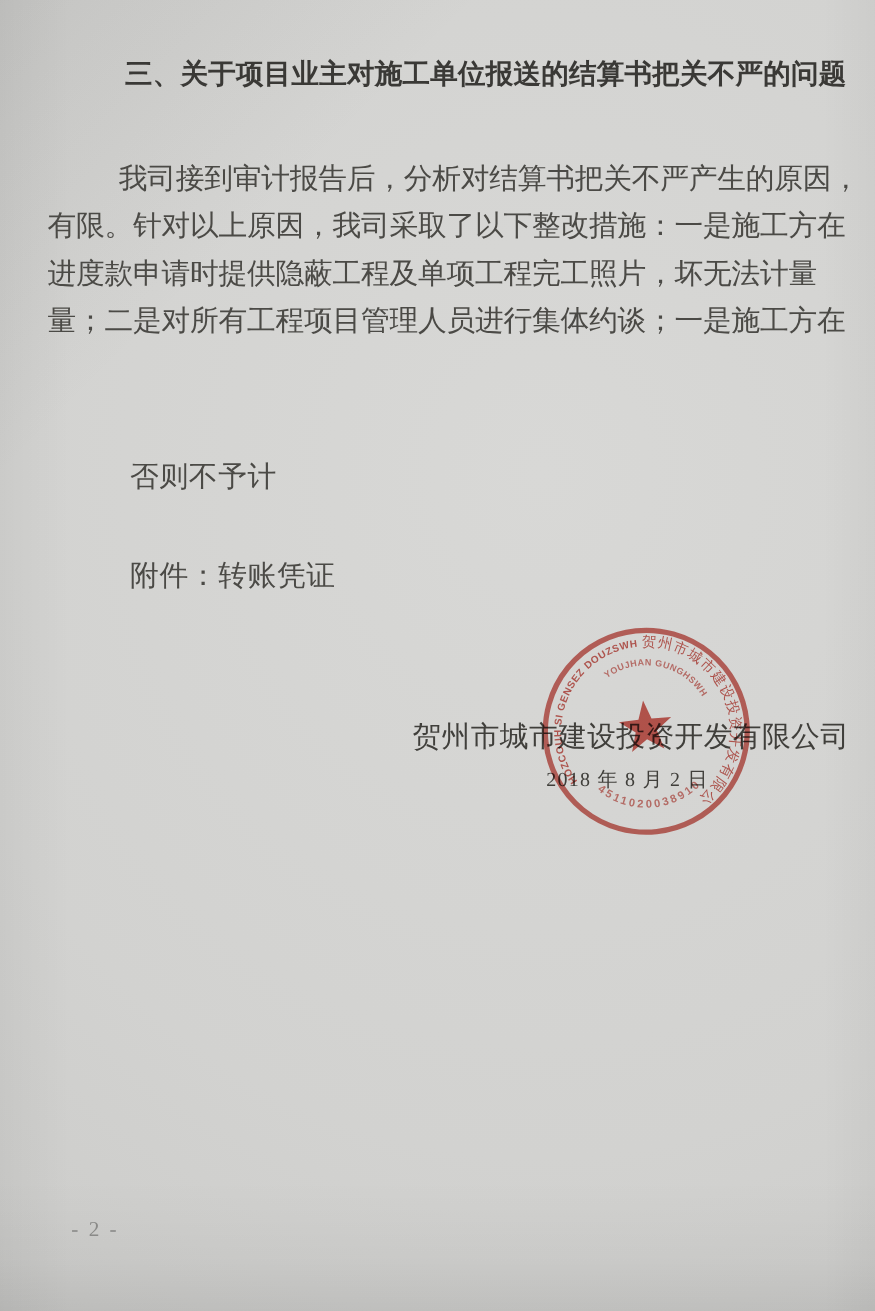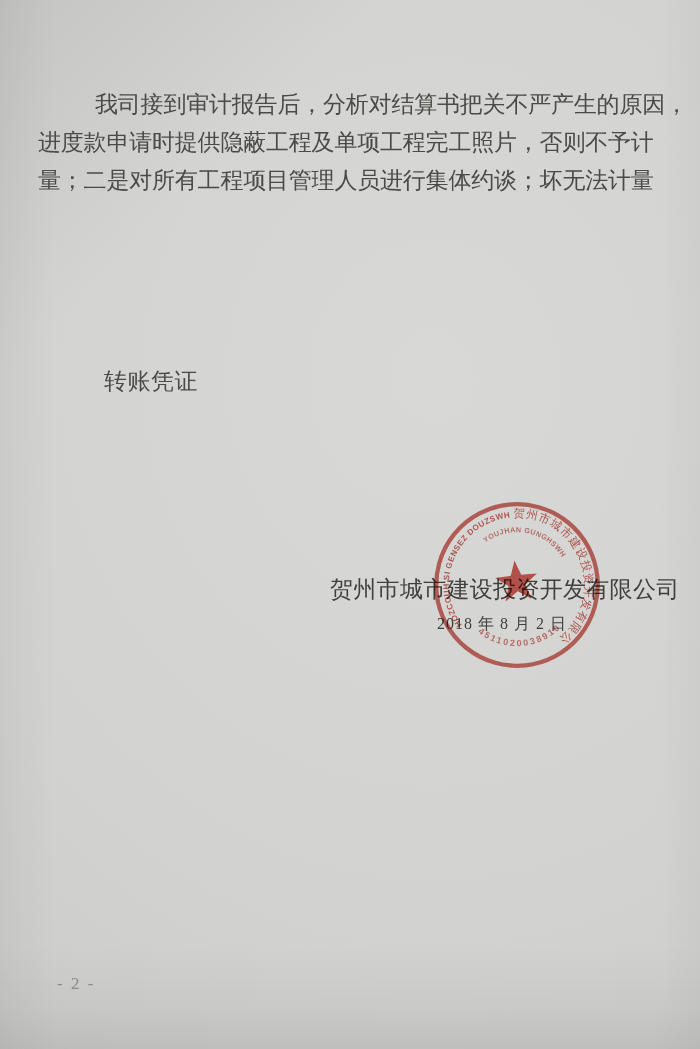--- a/index.html
+++ b/index.html
@@ -21,50 +21,53 @@
     font-size:22px;
     color:#3a3936;
     letter-spacing:0.2px;
   }
   .body-block{position:absolute;left:38px;top:86px;width:650px;}
   .body-line{
     height:38px;line-height:38px;
     font-size:23px;color:#4b4a46;
     letter-spacing:-0.2px;white-space:nowrap;
   }
-  .body-line.first{text-indent:57px;}
+  .body-line.first{text-indent:57px;margin-top:38px;}
   .closing,.attachment{font-size:23px;color:#4b4a46;letter-spacing:0.5px;}
   .company-line{font-size:23px;color:#403f3b;letter-spacing:0.3px;}
   .date-line{font-size:16px;color:#403f3b;letter-spacing:1px;}
   .page-number{font-size:17px;color:#8a8a88;letter-spacing:2px;}
   .stamp{
     position:absolute;left:424px;top:500px;width:186px;height:170px;
     mix-blend-mode:multiply;
     transform:rotate(-6deg);
     opacity:0.92;
   }
   .stamp .ring-latin{font-family:"Liberation Sans","DejaVu Sans",sans-serif;font-size:9.5px;font-weight:700;letter-spacing:0.6px;}
   .stamp .ring-cn{font-size:13.5px;letter-spacing:1px;}
   .stamp .ring-inner{font-family:"Liberation Sans","DejaVu Sans",sans-serif;font-size:8.5px;font-weight:700;letter-spacing:0.5px;}
   .stamp .serial{font-family:"Liberation Sans","DejaVu Sans",sans-serif;font-size:10.5px;font-weight:700;letter-spacing:2.5px;}
 </style>
 </head>
 <body>
 
 <div class="photo">
 
+  <div class="abs section-title" style="left:100px;top:44px;">三、关于项目业主对施工单位报送的结算书把关不严的问题</div>
 
   <div class="body-block">
     <div class="body-line first">我司接到审计报告后，分析对结算书把关不严产生的原因，</div>
-    <div class="body-line">进度款申请时提供隐蔽工程及单项工程完工照片，否则不予计</div>
-    <div class="body-line">量；二是对所有工程项目管理人员进行集体约谈；坏无法计量</div>
+    <div class="body-line">有限。针对以上原因，我司采取了以下整改措施：一是施工方在</div>
+    <div class="body-line">进度款申请时提供隐蔽工程及单项工程完工照片，坏无法计量</div>
+    <div class="body-line">量；二是对所有工程项目管理人员进行集体约谈；一是施工方在</div>
   </div>
 
-  <div class="abs closing" style="left:104px;top:366px;">转账凭证</div>
+  <div class="abs closing" style="left:104px;top:366px;">否则不予计</div>
 
+  <div class="abs attachment" style="left:104px;top:445px;">附件：转账凭证</div>
 
   <div class="abs company-line" style="left:330px;top:574px;">贺州市城市建设投资开发有限公司</div>
 
   <div class="abs date-line" style="left:437px;top:614px;">2018 年 8 月 2 日</div>
 
   <svg class="stamp" viewBox="0 0 200 200">
     <circle cx="100" cy="100" r="95" fill="none" stroke="#c23a31" stroke-width="5" opacity="0.8"></circle>
     <polygon points="100,71 106.2,88.5 124.7,89 110,100.2 115.3,118 100,107.5 84.7,118 90,100.2 75.3,89 93.8,88.5" fill="#c5352b" opacity="0.85"></polygon>
     <defs>
       <path id="ringPath" d="M 30.7,140 A 80,80 0 1 1 140,169.3" fill="none"></path>

